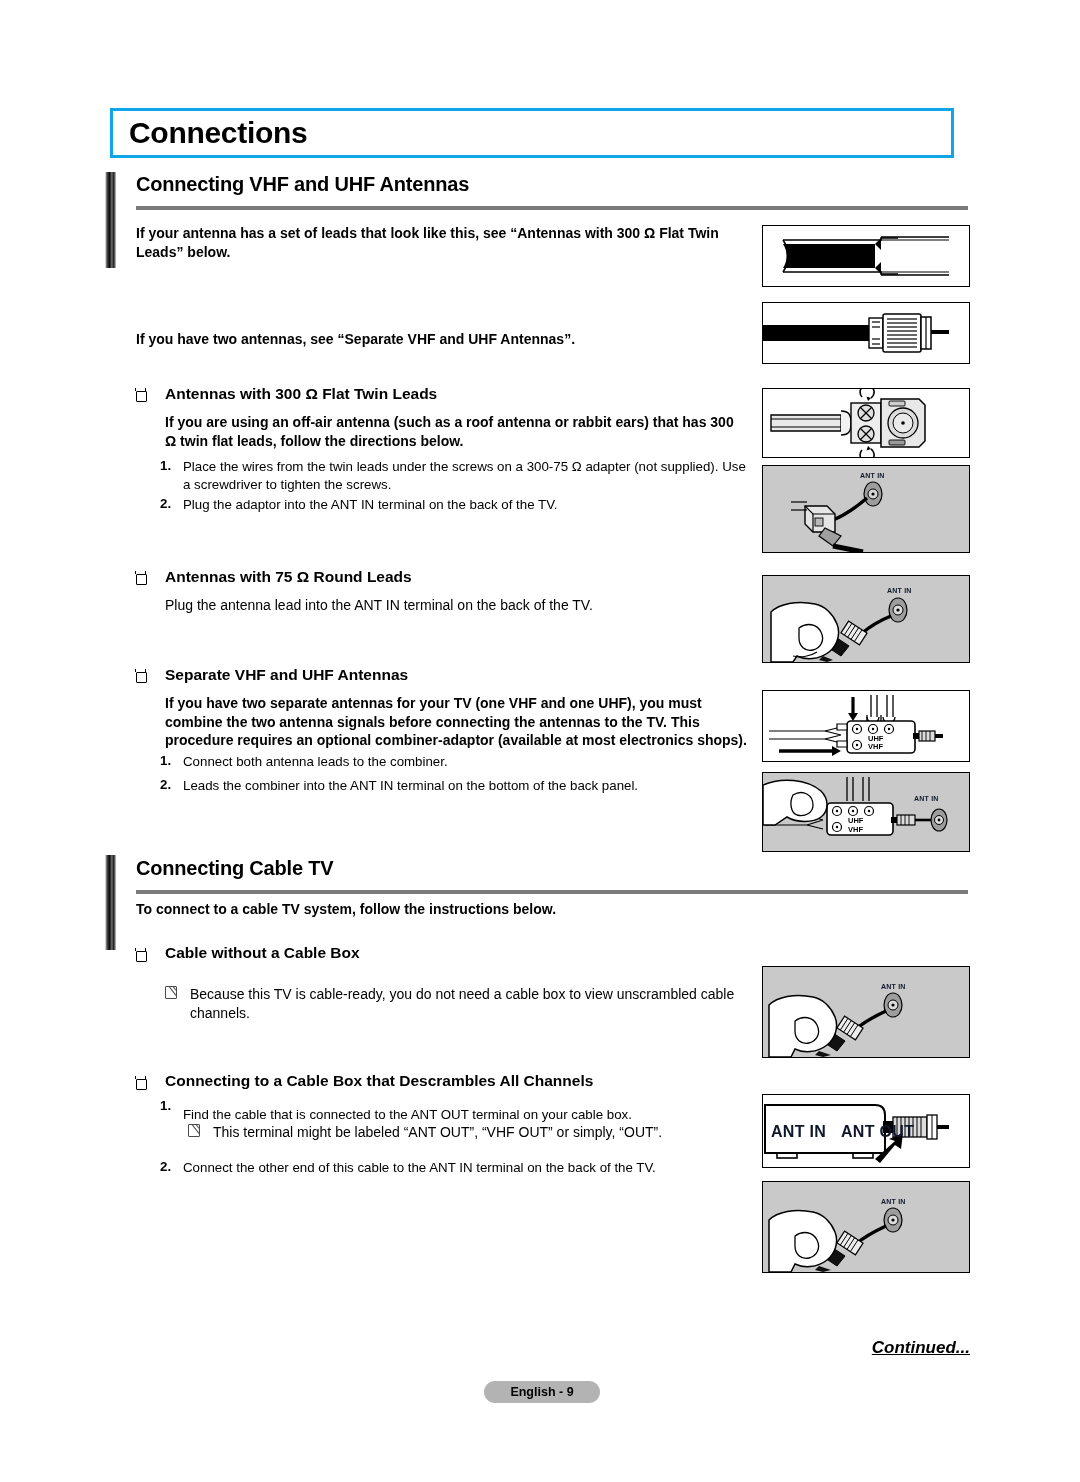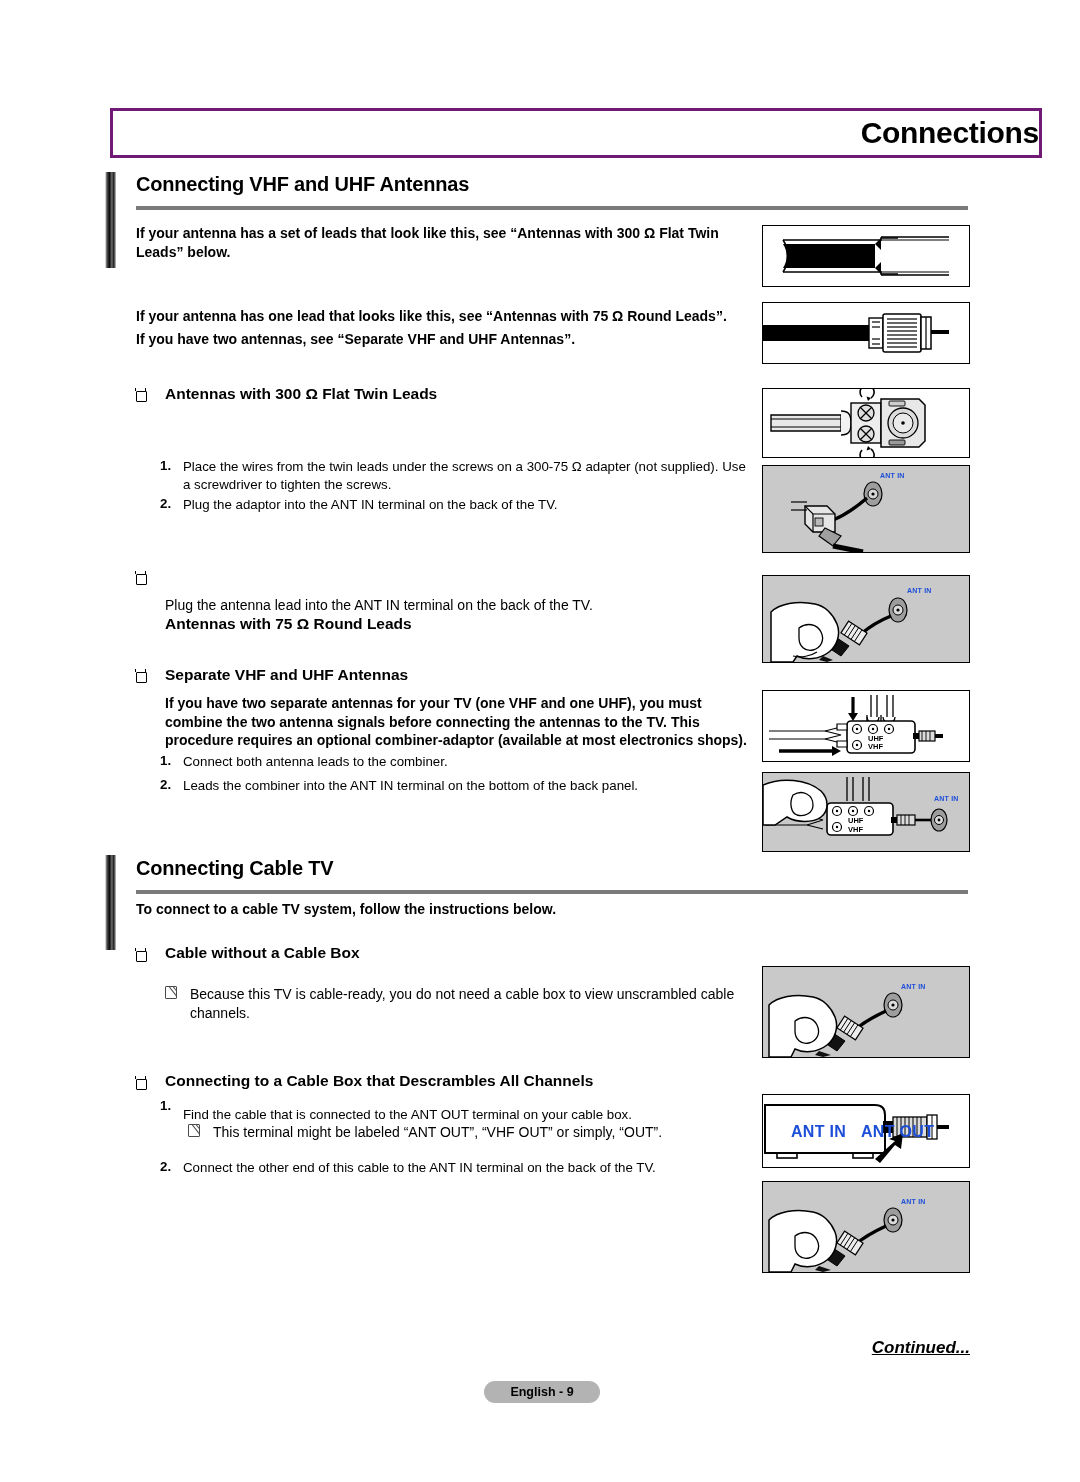--- a/index.html
+++ b/index.html
@@ -20,27 +20,26 @@
     left: 0; top: 0;
     width: 1080px;
     height: 1482px;
   }
 
   
   .chapter-box {
     position: absolute;
     left: 110px;
     top: 108px;
-    width: 932px;
+    width: 844px;
     height: 50px;
-    border: 3px solid #701a75;
+    border: 3px solid #0ea5e9;
     box-sizing: border-box;
     display: flex;
     align-items: center;
-    justify-content: flex-end;
   }
   .chapter-title {
     font-size: 30px;
     font-weight: bold;
     letter-spacing: -0.3px;
     padding-left: 16px;
     line-height: 1;
   }
   .sec-bar {
     position: absolute;
@@ -144,23 +143,22 @@
     box-sizing: border-box;
     background: #ffffff;
   }
   .fig.gray { background: #c9c9c9; }
 
   .figlabel {
     position: absolute;
     font-size: 7px;
     font-weight: bold;
     letter-spacing: 0.2px;
-    color: #1d4ed8;
+    color: #0f172a;
     white-space: nowrap;
-    margin-left: 20px;
   }
   .figlabel.big {
     font-size: 16px;
     font-weight: bold;
     letter-spacing: 0.3px;
   }
 
   
   .continued {
     position: absolute;
@@ -198,34 +196,34 @@
   <div class="chapter-box">
     <div class="chapter-title">Connections</div>
   </div>
 
   <div class="sec-bar" style="position:absolute;left:105px;top:172px;height:96px;"></div>
   <div class="sec-head" style="position:absolute;left:136px;top:174px;">Connecting VHF and UHF Antennas</div>
   <div class="sec-rule" style="position:absolute;left:136px;top:206px;width:832px;"></div>
 
   <div class="tb bold" style="left:136px;top:224px;width:600px;">If your antenna has a set of leads that look like this, see “Antennas with 300 Ω Flat Twin Leads” below.</div>
 
-  <div class="tb bold" style="left:136px;top:307px;width:620px;">If your antenna has one lead that looks like this, see “Antennas with 75 Ω Round Leads”.</div>
   <div class="tb bold" style="left:136px;top:330px;width:620px;">If you have two antennas, see “Separate VHF and UHF Antennas”.</div>
 
   <div class="cbox" style="left:136px;top:391px;"></div>
   <div class="subhead" style="left:165px;top:385px;">Antennas with 300 Ω Flat Twin Leads</div>
+  <div class="tb bold" style="left:165px;top:413px;width:580px;">If you are using an off-air antenna (such as a roof antenna or rabbit ears) that has 300 Ω twin flat leads, follow the directions below.</div>
 
   <div class="num" style="left:160px;top:458px;">1.</div>
   <div class="numtxt" style="left:183px;top:458px;width:568px;">Place the wires from the twin leads under the screws on a 300-75 Ω adapter (not supplied). Use a screwdriver to tighten the screws.</div>
 
   <div class="num" style="left:160px;top:496px;">2.</div>
   <div class="numtxt" style="left:183px;top:496px;width:568px;">Plug the adaptor into the ANT IN terminal on the back of the TV.</div>
 
   <div class="cbox" style="left:136px;top:574px;"></div>
-  <div class="subhead" style="left:165px;top:568px;margin-top:47px;">Antennas with 75 Ω Round Leads</div>
+  <div class="subhead" style="left:165px;top:568px;">Antennas with 75 Ω Round Leads</div>
   <div class="tb" style="left:165px;top:596px;width:580px;">Plug the antenna lead into the ANT IN terminal on the back of the TV.</div>
 
   <div class="cbox" style="left:136px;top:672px;"></div>
   <div class="subhead" style="left:165px;top:666px;text-align:center;">Separate VHF and UHF Antennas</div>
   <div class="tb bold" style="left:165px;top:694px;width:585px;">If you have two separate antennas for your TV (one VHF and one UHF), you must combine the two antenna signals before connecting the antennas to the TV. This procedure requires an optional combiner-adaptor (available at most electronics shops).</div>
 
   <div class="num" style="left:160px;top:753px;">1.</div>
   <div class="numtxt" style="left:183px;top:753px;width:568px;">Connect both antenna leads to the combiner.</div>
 
   <div class="num" style="left:160px;top:777px;">2.</div>

